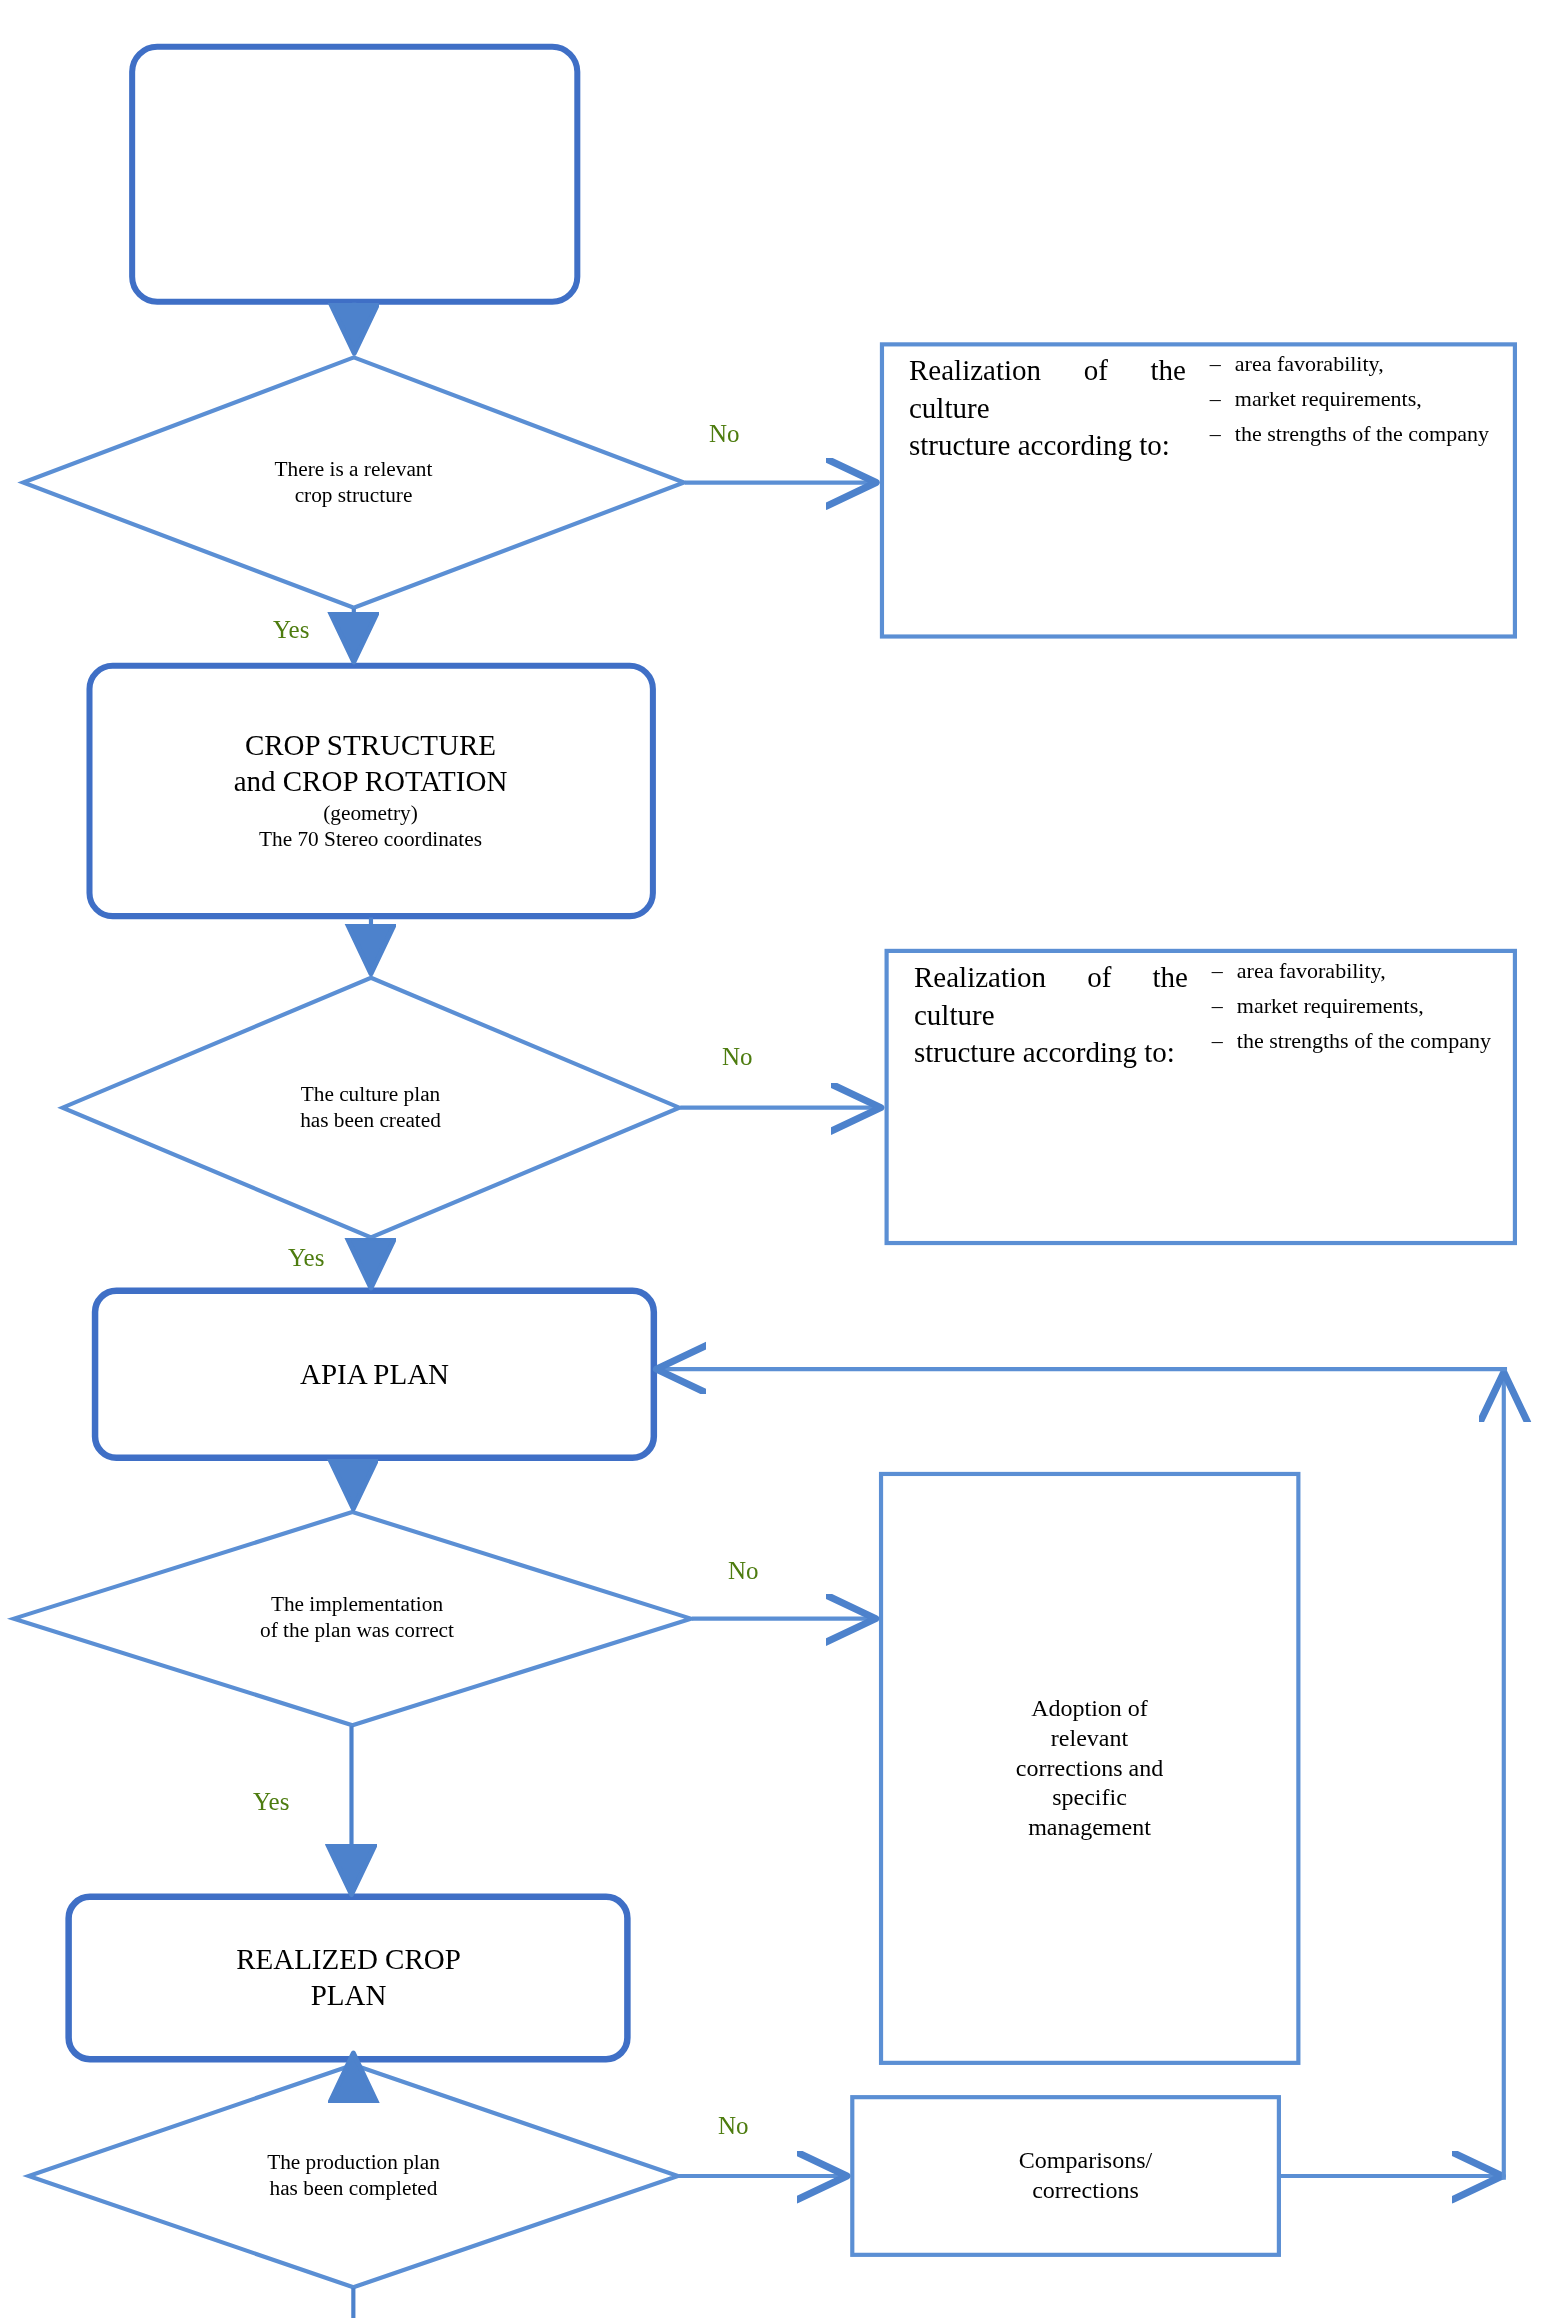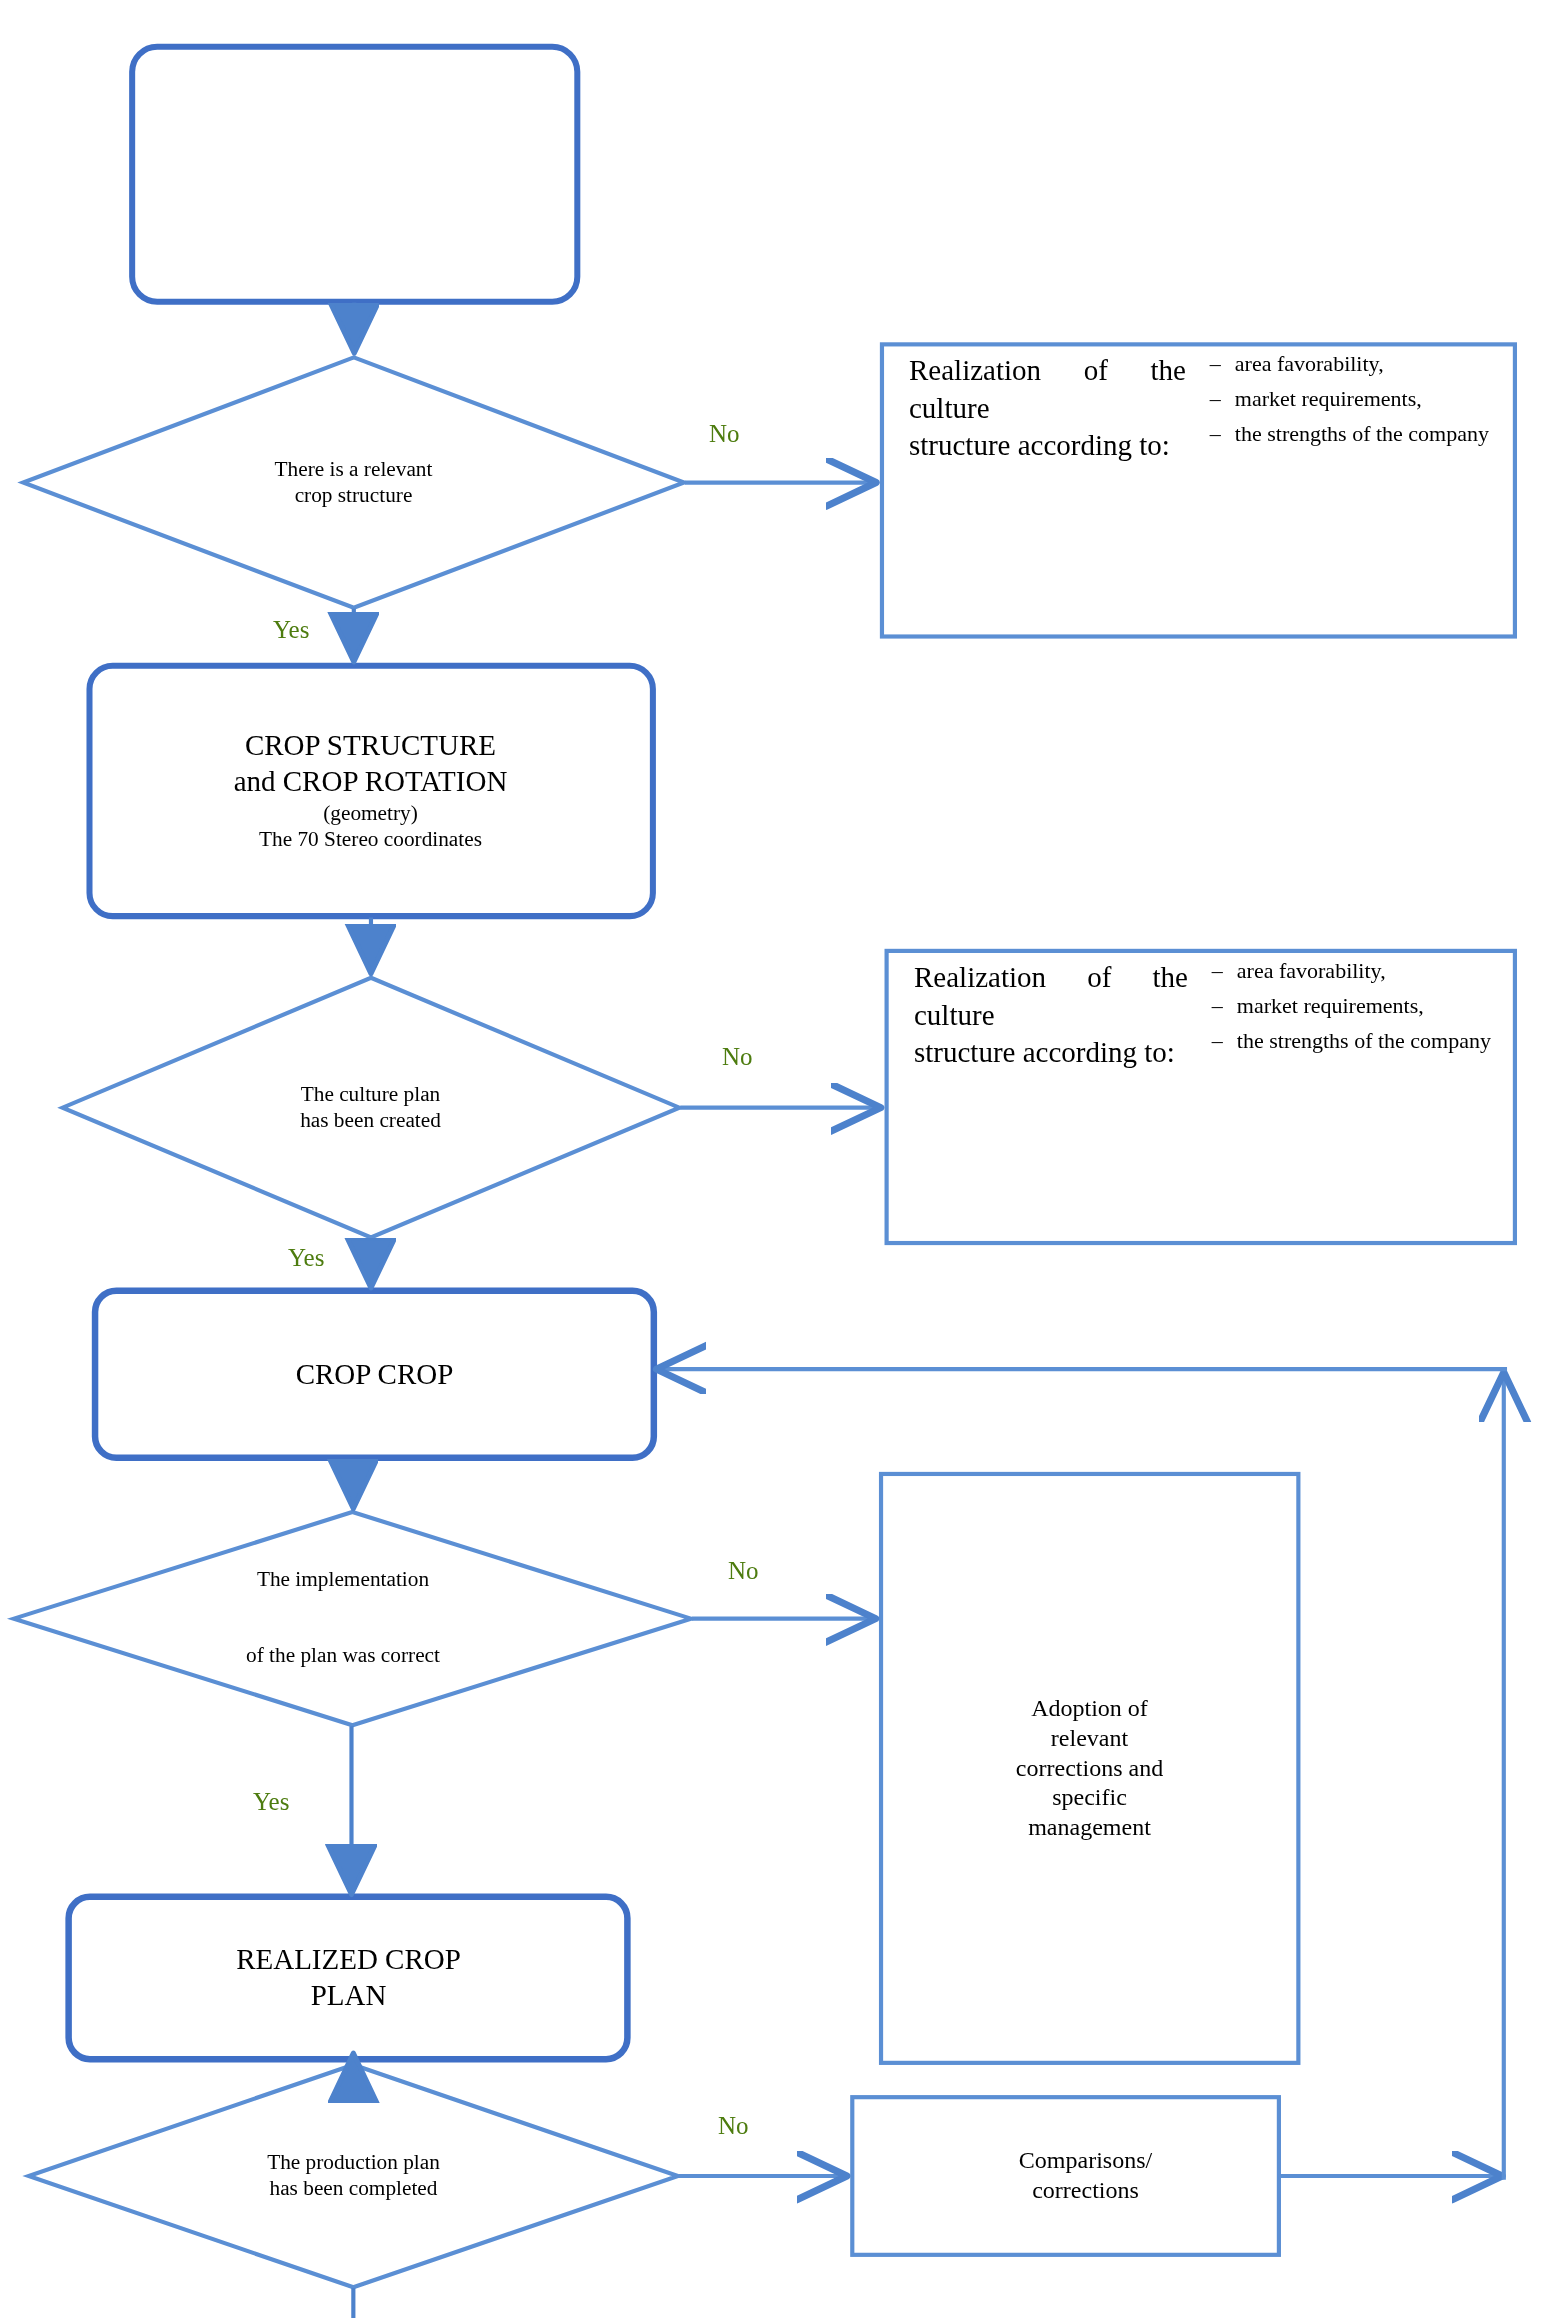--- a/index.html
+++ b/index.html
@@ -163,24 +163,24 @@
       <span class="hl last">structure according to:</span>
     </div>
     <ul>
       <li><span class="dash">–</span><span>area favorability,</span></li>
       <li><span class="dash">–</span><span>market requirements,</span></li>
       <li><span class="dash">–</span><span>the strengths of the company</span></li>
     </ul>
   </div>
 
   <div class="node-text" style="left:95px;top:1291px;width:559px;height:167px;">
-    <span class="ln t-big">CROP CROP</span>
-  </div>
-
-  <div class="node-text" style="left:153px;top:1566px;width:380px;height:102px;justify-content:space-between;">
+    <span class="ln t-big">APIA PLAN</span>
+  </div>
+
+  <div class="node-text" style="left:167px;top:1566px;width:380px;height:102px;">
     <span class="ln t-small">The implementation</span>
     <span class="ln t-small">of the plan was correct</span>
   </div>
 
   <div class="node-text" style="left:881px;top:1474px;width:417px;height:589px;">
     <span class="ln t-med">Adoption of</span>
     <span class="ln t-med">relevant</span>
     <span class="ln t-med">corrections and</span>
     <span class="ln t-med">specific</span>
     <span class="ln t-med">management</span>

